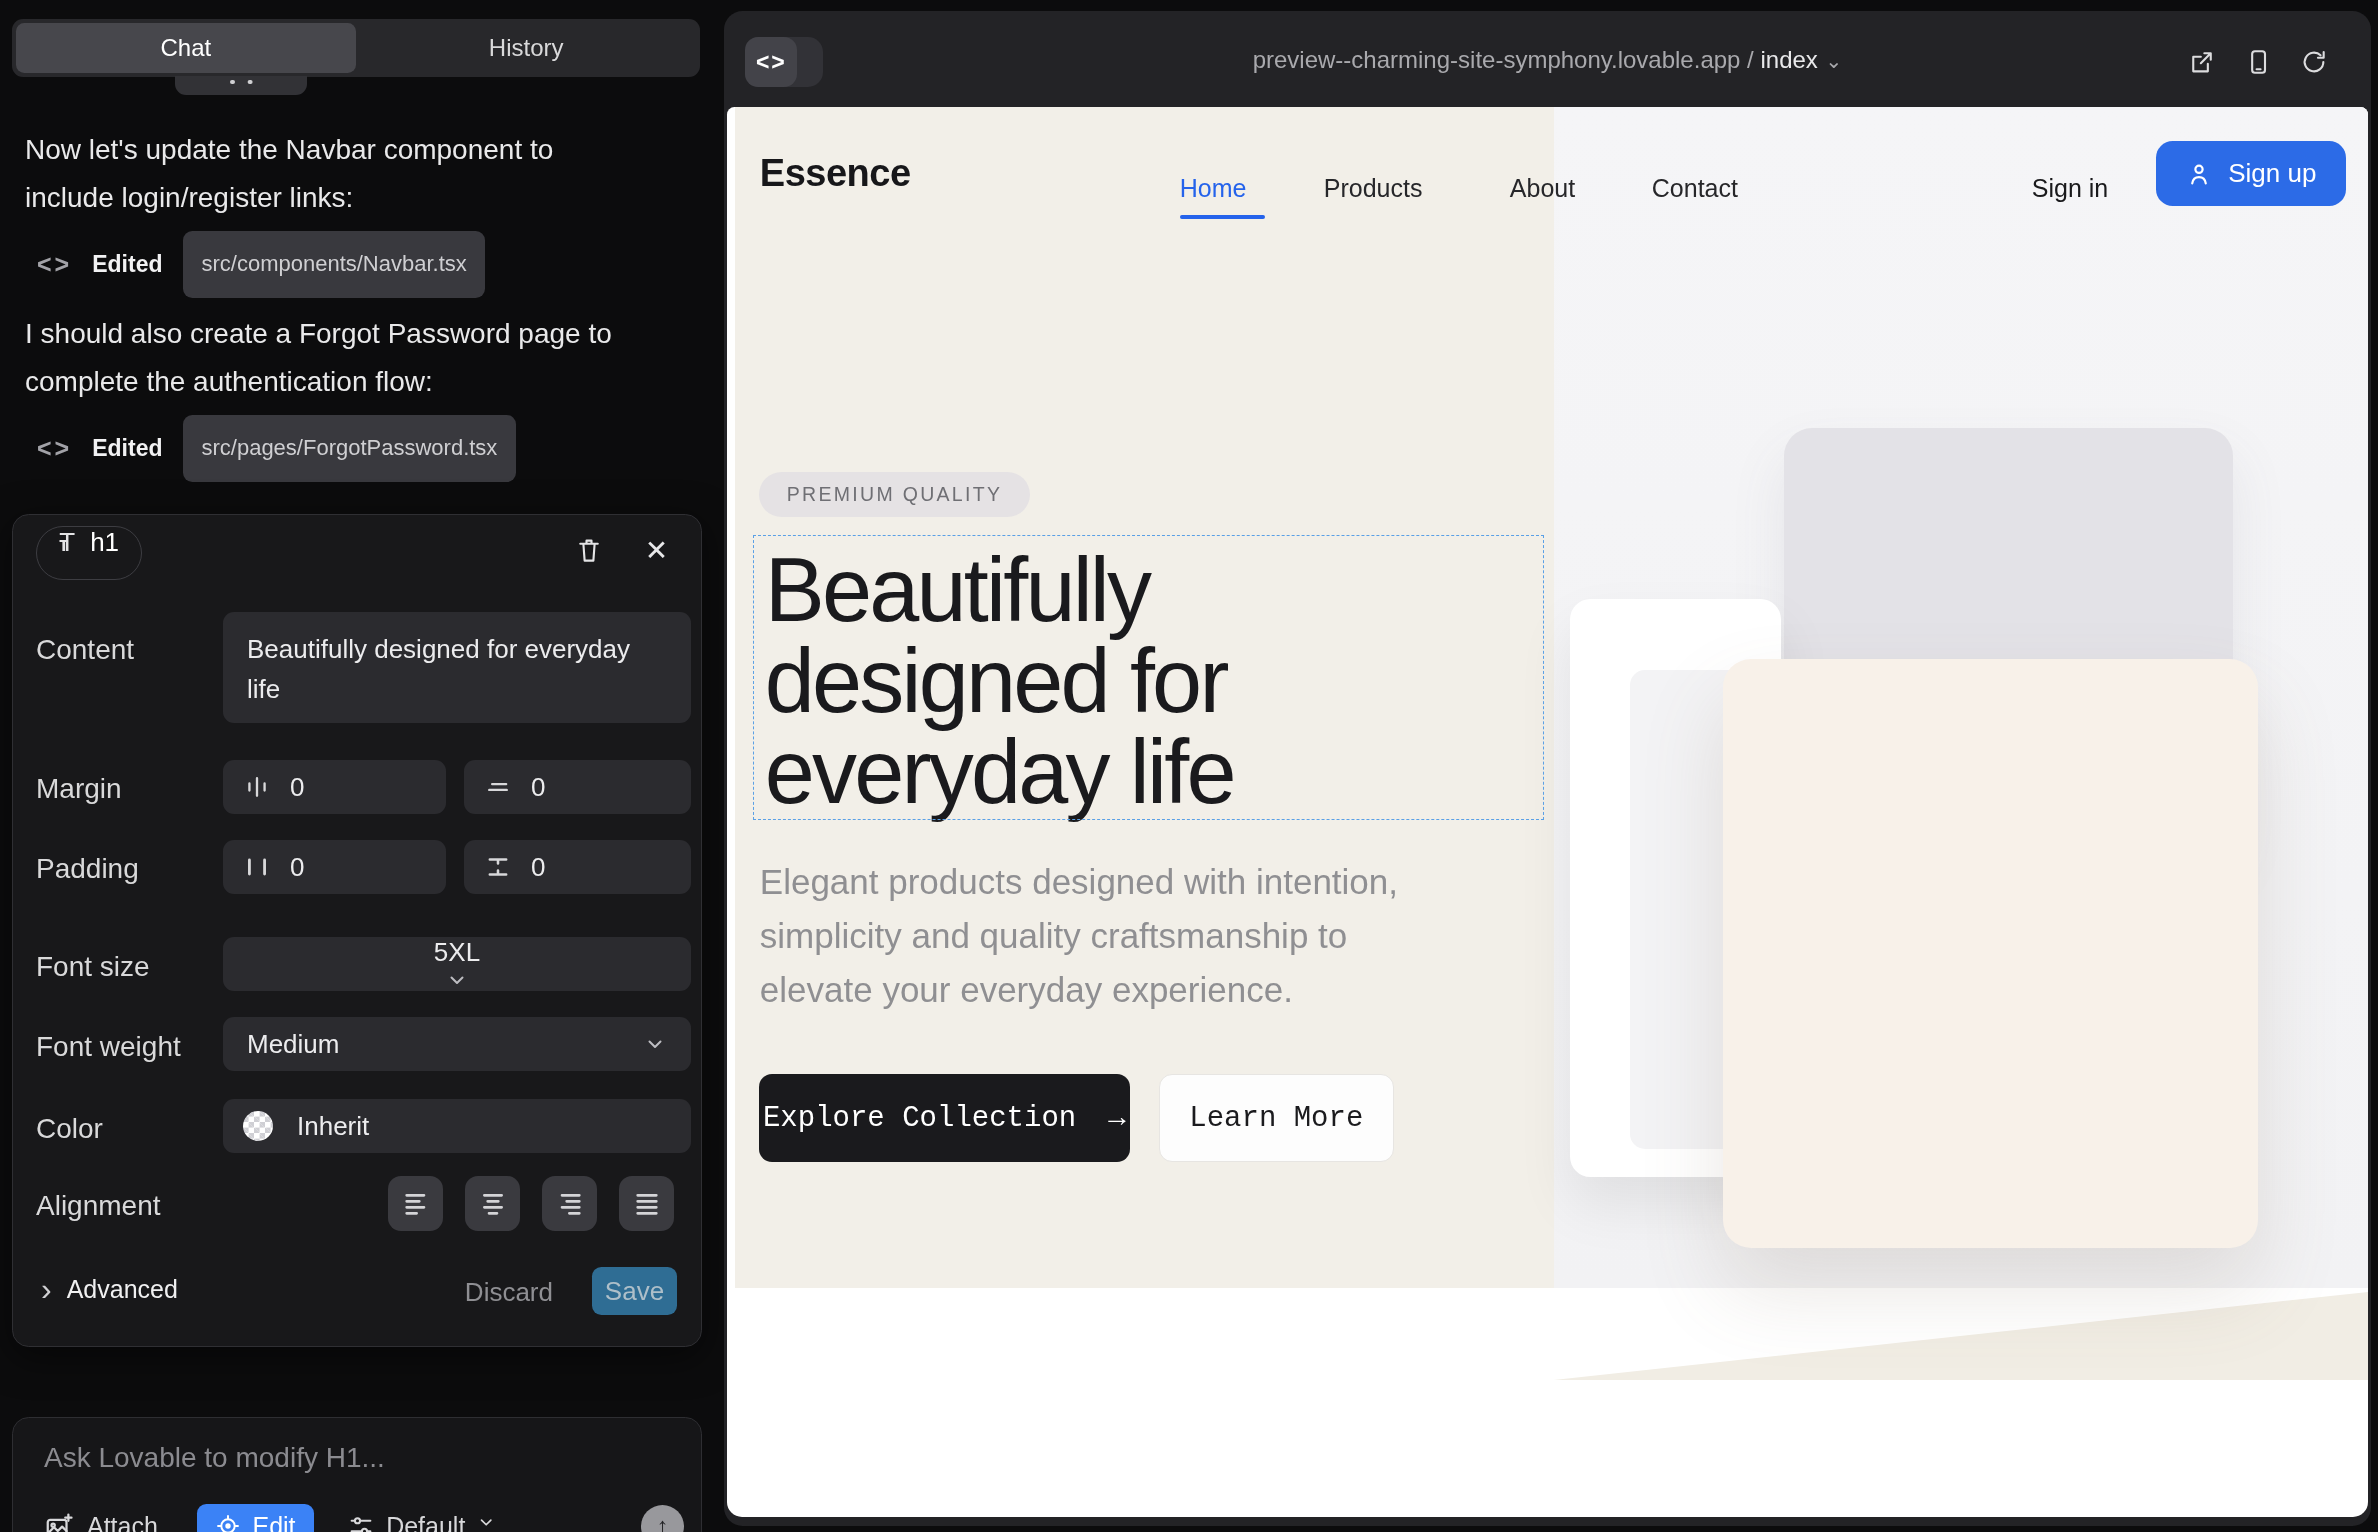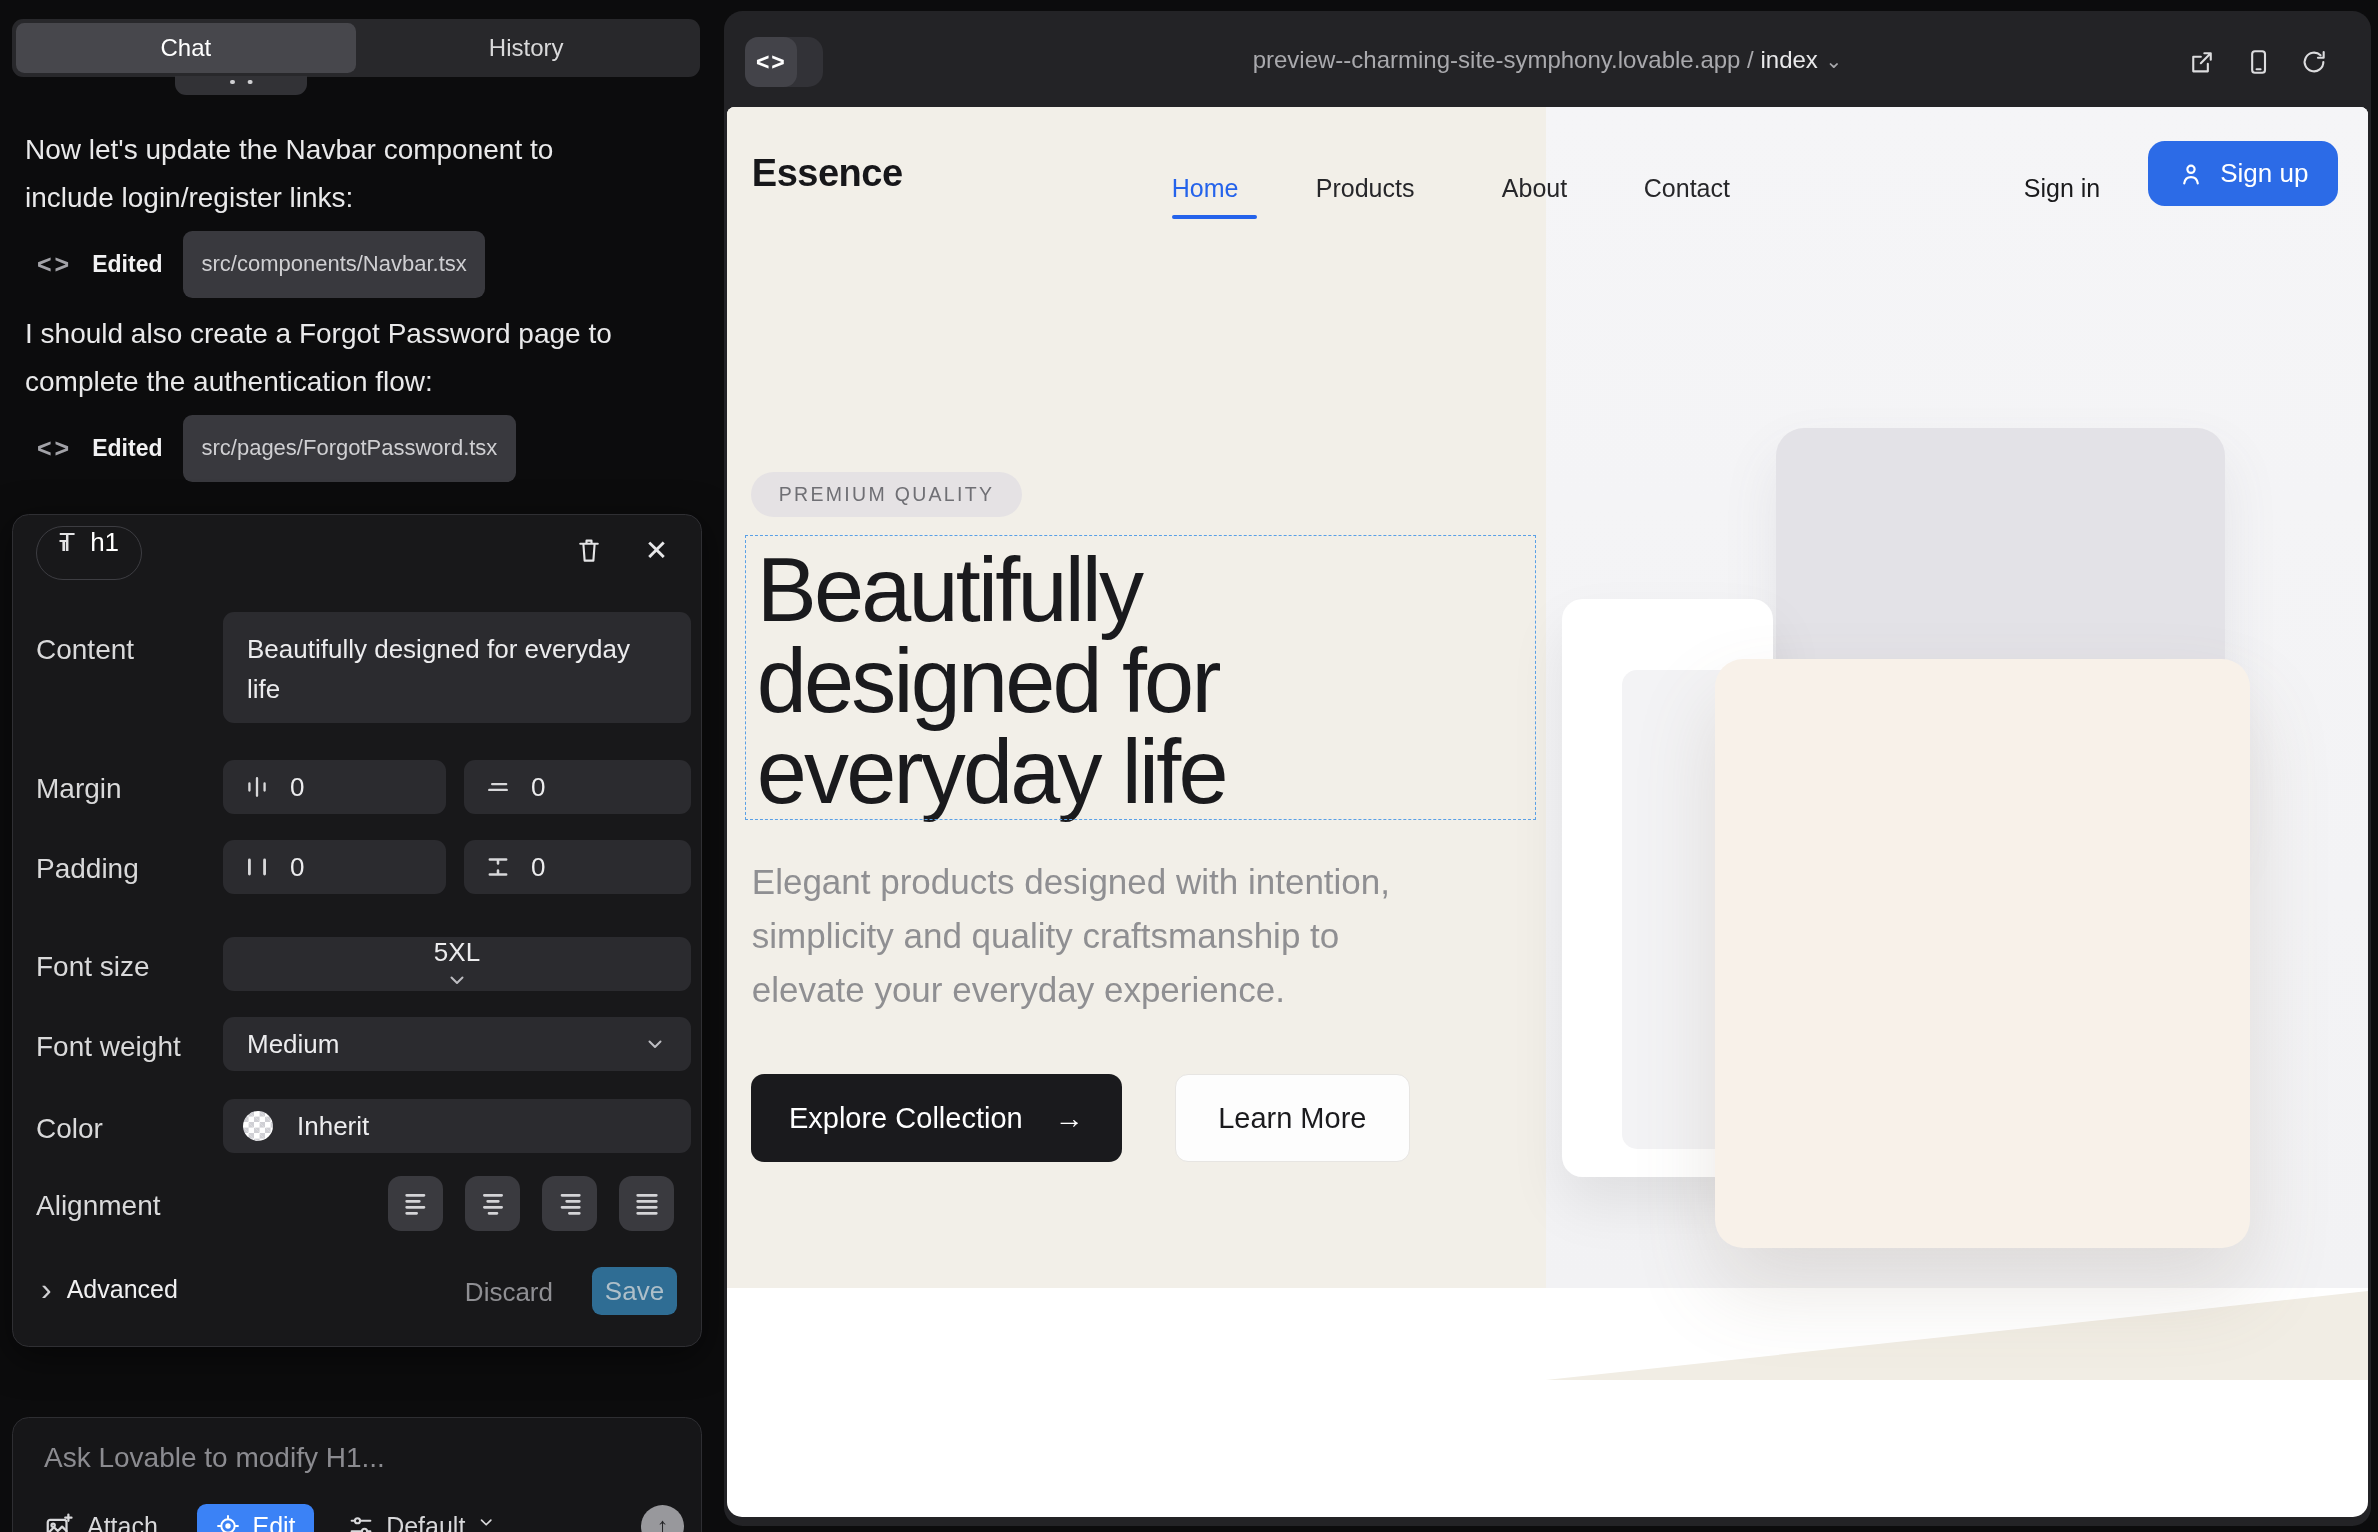--- a/index.html
+++ b/index.html
@@ -68,39 +68,39 @@
   .frame{position:absolute;left:724px;top:11px;width:1647px;height:1515px;background:#232326;border-radius:18.6px;}
   .code-toggle{position:absolute;left:21.3px;top:26px;width:78px;height:50px;background:#323237;border-radius:15px;}
   .code-toggle .inner{position:absolute;left:0;top:0;width:52px;height:50px;background:#434349;border-radius:13px;display:flex;align-items:center;justify-content:center;color:#fff;font-size:23px;font-weight:700;letter-spacing:1.9px;}
   .urlbar{position:absolute;left:0;right:0;top:35px;text-align:center;font-size:24px;color:#a9a9ad;}
   .urlbar .pg{color:#e9e9eb;}
   .urlbar .chev{font-size:20.4px;margin-left:7.4px;color:#a9a9ad;}
   .tb-icons{position:absolute;right:41px;top:35px;display:flex;gap:24px;color:#dcdcde;}
   .tb-icons .ib{width:32px;height:32px;display:flex;align-items:center;justify-content:center;}
 
   .page{position:absolute;left:2.8px;top:96px;right:2.8px;bottom:9.3px;background:#ffffff;border-radius:7.4px 7.4px 15px 15px;overflow:hidden;}
-  .hero{position:absolute;left:0;top:0;width:100%;height:1181px;}
+  .hero{position:absolute;left:8px;top:0;width:100%;height:1181px;}
   .hero-left{position:absolute;left:0;top:0;width:819px;height:100%;background:#f2efe8;}
   .hero-right{position:absolute;left:819px;right:0;top:0;height:100%;background:linear-gradient(180deg,#f5f5f7 0%,#f2f2f4 100%);}
   .wedge{position:absolute;left:819px;right:0;top:1184px;height:89px;background:#f1ede4;clip-path:polygon(0 100%,100% 0,100% 100%);}
 
   .brand{position:absolute;left:25px;top:45px;font-size:38px;font-weight:700;color:#17171a;letter-spacing:-0.5px;}
   .nav-link{position:absolute;top:67px;font-size:25px;color:#27272a;}
   .nl0{left:445px;color:#2563eb;} .nl1{left:589px;} .nl2{left:775px;} .nl3{left:917px;}
   .nav-underline{position:absolute;left:445px;top:108px;width:85px;height:3.7px;background:#2563eb;border-radius:1.9px;}
   .signin{position:absolute;left:1297px;top:67px;font-size:25px;color:#1a1a1c;}
   .signup{position:absolute;left:1421px;top:34px;width:190px;height:65px;background:#2c6be7;border-radius:16.7px;display:flex;align-items:center;justify-content:center;gap:15px;color:#fff;font-size:26px;}
 
   .badge{position:absolute;left:24px;top:365px;height:45px;padding:0 28px;background:#e5e2e4;border-radius:927px;display:flex;align-items:center;font-size:19.5px;letter-spacing:2.3px;color:#6f6f74;font-weight:500;}
   .sel-rect{position:absolute;left:18.6px;top:428px;width:791px;height:285px;border:1.9px dashed #5aa0e6;box-sizing:border-box;z-index:6;}
   .hero-h1{position:absolute;left:30px;top:438px;font-size:90px;line-height:91px;font-weight:500;color:#1a1a1d;letter-spacing:-2.8px;z-index:5;}
   .hero-h1 span{display:block;}
   .hero-p{position:absolute;left:25px;top:748px;font-size:35px;line-height:54px;color:#8f8f92;z-index:5;}
   .hero-p span{display:block;}
-  .cta-row{position:absolute;left:24px;top:967px;display:flex;gap:53px;z-index:5;}
+  .cta-row{position:absolute;left:24px;top:967px;display:flex;gap:29px;z-index:5;font-family:Liberation Mono, monospace;}
   .cta-primary{width:371px;height:88px;background:#1a1a1d;border-radius:13px;display:flex;align-items:center;justify-content:center;gap:32px;color:#fff;font-size:29px;}
   .cta-secondary{width:235px;height:88px;background:#fdfdfd;border:1.9px solid #e7e5e2;border-radius:13px;display:flex;align-items:center;justify-content:center;color:#1b1b1e;font-size:29px;box-sizing:border-box;}
 
   .card-gray{position:absolute;left:1049px;top:321px;width:449px;height:422px;background:#e3e2e7;border-radius:28px;z-index:1;box-shadow:0 28px 56px rgba(100,100,120,.10);}
   .card-white{position:absolute;left:835px;top:492px;width:211px;height:578px;background:#ffffff;border-radius:20.4px;z-index:2;box-shadow:0 28px 56px rgba(0,0,0,.08);}
   .card-white .inner{position:absolute;left:60px;top:71px;right:-3.7px;bottom:28px;background:#f3f3f5;border-radius:15px;}
   .card-beige{position:absolute;left:988px;top:552px;width:535px;height:589px;background:#f8f1e9;border-radius:28px;z-index:3;box-shadow:0 42px 83px rgba(120,100,80,.16);}
 </style>
 </head>
 <body>

